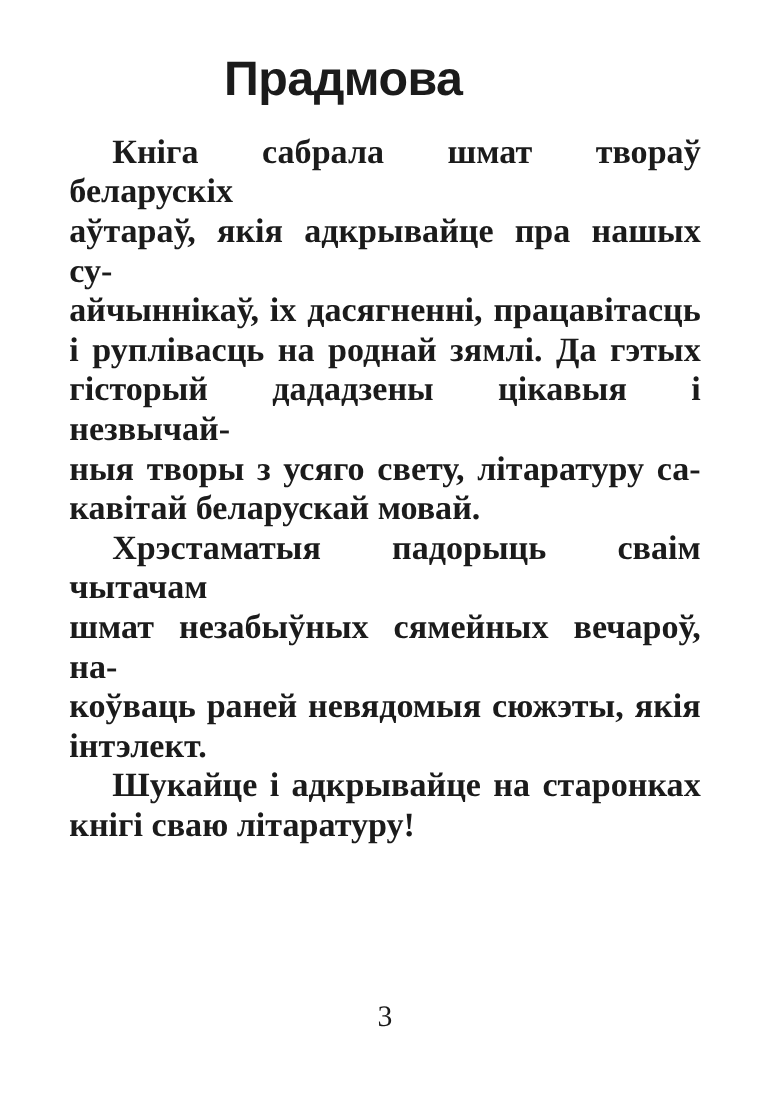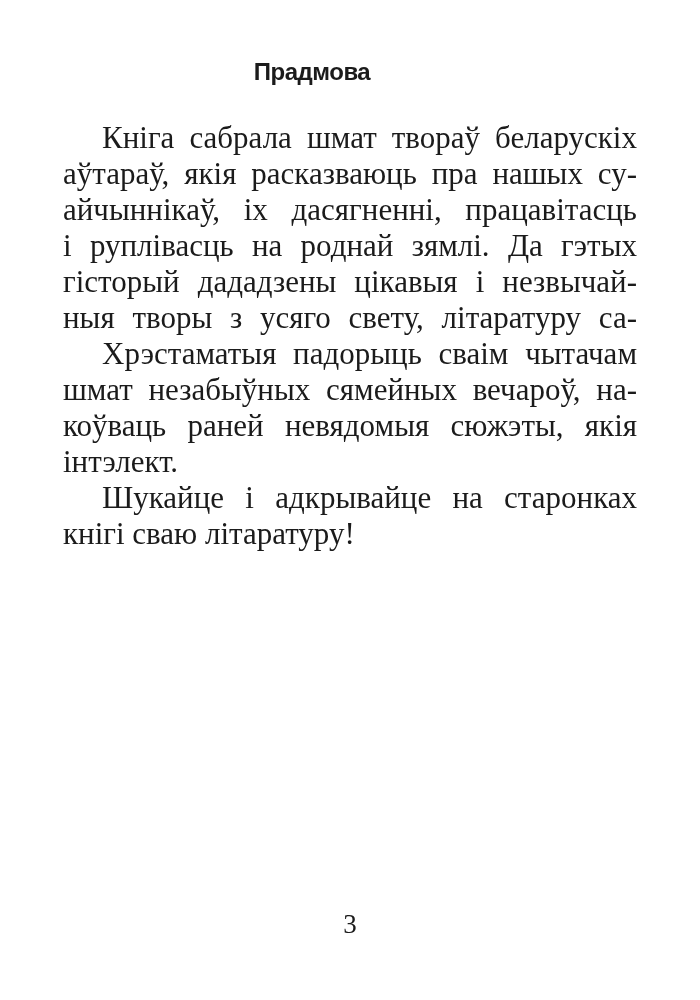--- a/index.html
+++ b/index.html
@@ -18,38 +18,39 @@
   }
   .title {
     position: absolute;
     top: 52px;
     left: 0;
     width: 624px;
     margin: 0;
     text-align: center;
     font-family: "Liberation Sans", sans-serif;
     font-weight: 700;
-    font-size: 24px;
+    font-size: 44px;
     line-height: 40px;
     letter-spacing: -0.5px;
     color: #1b1b1b;
   }
   .body {
     position: absolute;
     top: 120px;
     left: 63px;
     width: 574px;
   }
   .line {
     font-size: 31px;
     line-height: 36px;
     text-align: justify;
     text-align-last: justify;
     white-space: normal;
     color: #1b1b1b;
+    font-weight: bold;
   }
   .line.indent {
     text-indent: 39px;
   }
   .line.last {
     text-align: left;
     text-align-last: left;
   }
   .folio {
     position: absolute;
@@ -67,25 +68,26 @@
 <body>
 
 <div class="page">
 
   <h1 class="title">Прадмова</h1>
 
   <div class="body">
 
     <div>
       <div class="line indent">Кніга сабрала шмат твораў беларускіх</div>
-      <div class="line">аўтараў, якія расказваюць пра нашых су-</div>
+      <div class="line">аўтараў, якія адкрывайце пра нашых су-</div>
       <div class="line">айчыннікаў, іх дасягненні, працавітасць</div>
       <div class="line">і руплівасць на роднай зямлі. Да гэтых</div>
       <div class="line">гісторый дададзены цікавыя і незвычай-</div>
       <div class="line">ныя творы з усяго свету, літаратуру са-</div>
+      <div class="line last">кавітай беларускай мовай.</div>
     </div>
 
     <div>
       <div class="line indent">Хрэстаматыя падорыць сваім чытачам</div>
       <div class="line">шмат незабыўных сямейных вечароў, на-</div>
       <div class="line">коўваць раней невядомыя сюжэты, якія</div>
       <div class="line last">інтэлект.</div>
     </div>
 
     <div>

